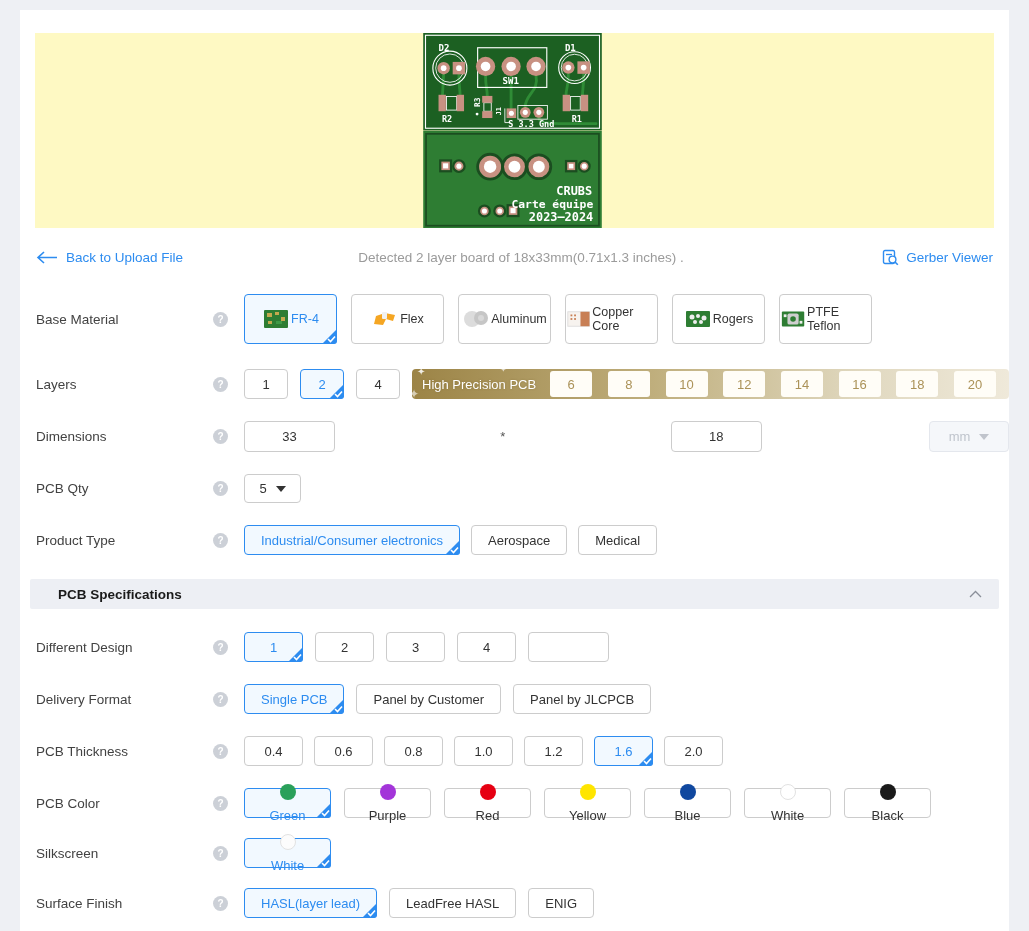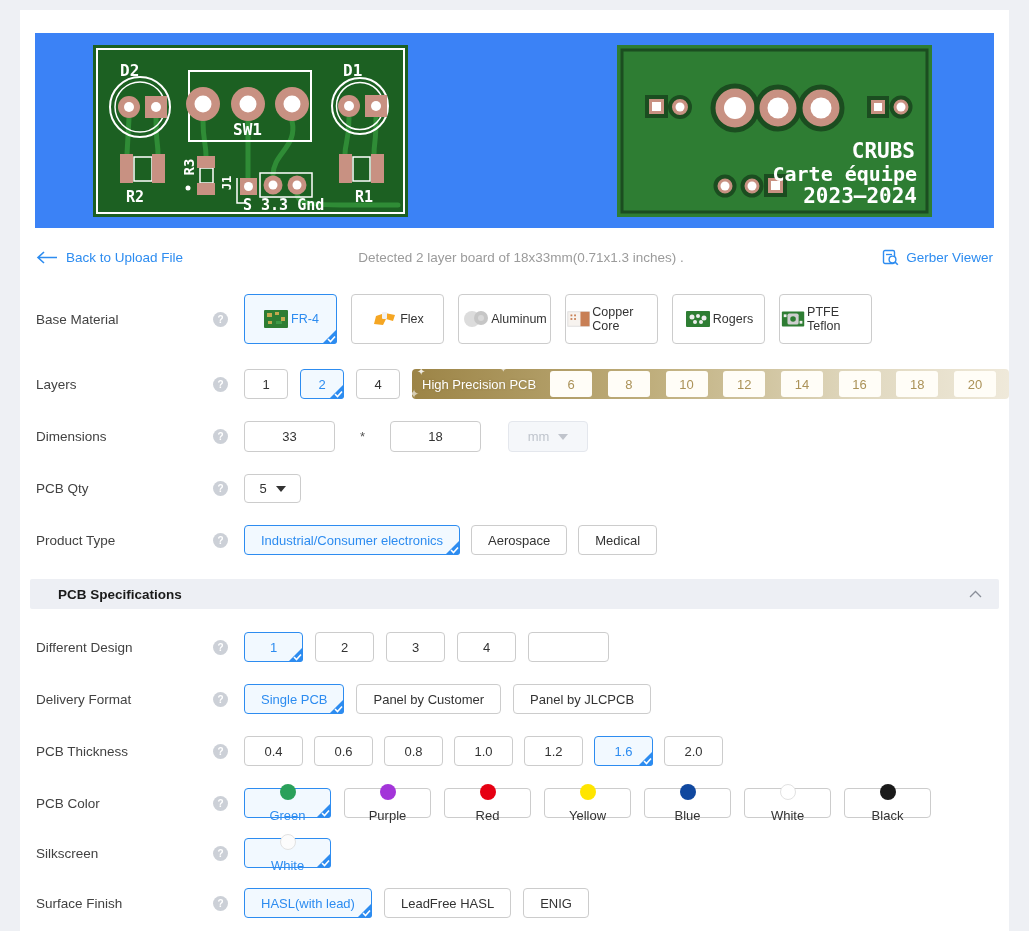--- a/index.html
+++ b/index.html
@@ -9,23 +9,24 @@
     background:#eef0f4;
     font-family:"Liberation Sans", sans-serif;
     color:#333;
   }
   .card {
     position:absolute; left:20px; top:10px; width:989px; height:921px;
     background:#fff;
   }
   
   .preview-panel {
-    margin:23px 15px 0 15px; height:195px; background:#3b82f6;
+    margin:23px 15px 0 15px; height:195px; background:#fef9c3;
     display:flex; align-items:center; justify-content:space-between;
     padding:0 62px 0 58px;
+    flex-direction:column;
   }
   .board-svg { display:block; }
   .pcb-text { font-family:"DejaVu Sans Mono", monospace; font-weight:bold; fill:#ffffff; }
   
   .nav-row { position:relative; margin:19px 16px 0 16px; height:20px; display:flex; align-items:center; }
   .back-link { display:flex; align-items:center; gap:8px; color:#2d8cf0; font-size:13.5px; cursor:pointer;text-align:right; }
   .detected { position:absolute; left:13px; right:0; text-align:center; color:#9b9b9b; font-size:13.5px; pointer-events:none; }
   .gerber-link { margin-left:auto; display:flex; align-items:center; gap:7px; color:#2d8cf0; font-size:13.5px; cursor:pointer; }
   
   .form { margin-top:27px; }
@@ -363,21 +364,21 @@
           </div>
         </div>
       </div>
     </div>
 
     <div class="frow">
       <div class="flabel">Dimensions</div>
       <div class="help">
           <span>?</span>
         </div>
-      <div class="opts" style="gap:15px;">
+      <div class="opts" style="gap:15px;justify-content:space-between;">
         <input class="dim-input" value="33" style="">
         <span class="star">*</span>
         <input class="dim-input" value="18" style="">
         <div class="unit-select">
           <span>mm</span>
           <span class="caret-gray"></span>
         </div>
       </div>
     </div>
 
@@ -571,21 +572,21 @@
       </div>
     </div>
 
     <div class="frow">
       <div class="flabel">Surface Finish</div>
       <div class="help">
           <span>?</span>
         </div>
       <div class="opts">
         <div class="chip sel">
-            <span>HASL(with lead)</span>
+            <span>HASL(layer lead)</span>
           <span class="corner">
               <svg width="9" height="8" viewBox="0 0 9 8">
                 <path d="M1,4 L3.5,6.5 L8,1.5" fill="none" stroke="#fff" stroke-width="1.6"></path>
               </svg>
             </span>
         </div>
         <div class="chip">
             <span>LeadFree HASL</span>
           </div>
         <div class="chip">

